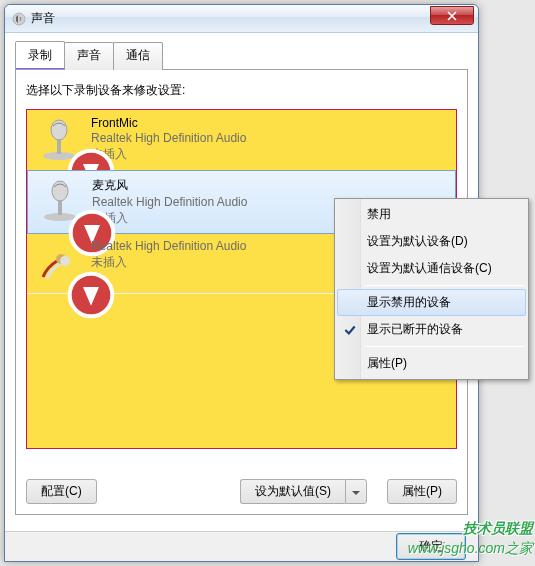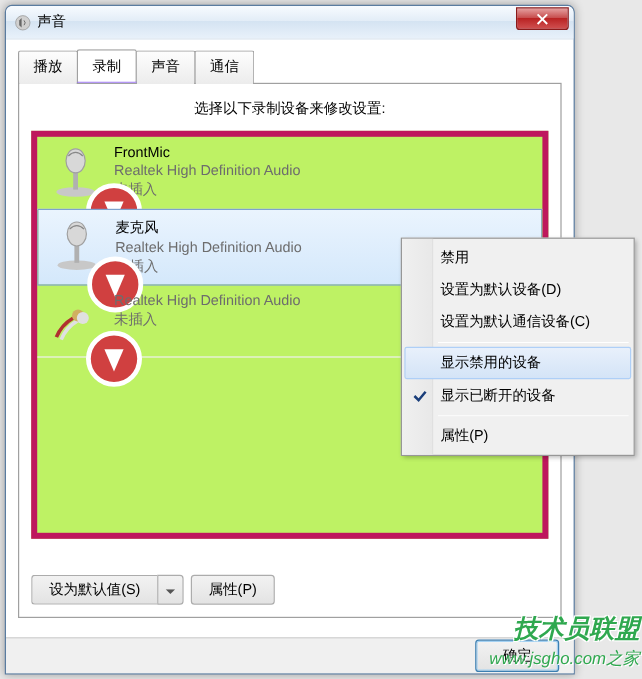--- a/index.html
+++ b/index.html
@@ -8,22 +8,22 @@
     .titlebar { height: 28px; background: linear-gradient(#f7fbff, #e3edf7 45%, #d4e3f2 46%, #e8f1fa); border-bottom: 1px solid #b8cde0; display: flex; align-items: center; padding-left: 6px; border-radius: 6px 6px 0 0; position: relative; }
     .titlebar-icon { width: 16px; height: 16px; margin-right: 4px; display: inline-flex; align-items: center; justify-content: center; }
     .titlebar-title { font-size: 12px; color: #000; }
     .close-btn { position: absolute; right: 4px; top: 1px; width: 44px; height: 19px; background: linear-gradient(#e5a0a0, #c84f4f 45%, #b82020 46%, #d05050); border: 1px solid #8b1a1a; border-radius: 0 0 3px 3px; display: flex; align-items: center; justify-content: center; cursor: pointer; }
     .close-btn svg { width: 10px; height: 10px; }
     .dialog-body { padding: 8px 10px; }
     .tab-strip { display: flex; border-bottom: 1px solid #a0a0a0; position: relative; }
     .tab { padding: 4px 12px; font-size: 12px; border: 1px solid #a0a0a0; border-bottom: none; background: linear-gradient(#fdfdfd, #ececec); margin-right: -1px; cursor: pointer; position: relative; top: 1px; border-radius: 2px 2px 0 0; }
     .tab.active { background: #fff; border-bottom: 1px solid #8b5cf6; top: 0; padding-top: 5px; z-index: 2; }
     .tab-content { border: 1px solid #a0a0a0; border-top: none; padding: 12px 10px; height: 445px; position: relative; }
-    .instruction { font-size: 12px; margin-bottom: 10px; text-align: center; }
-    .device-list { border: 5px solid #be185d; height: 340px; background: #bef264; overflow: auto; }
+    .instruction { font-size: 12px; margin-bottom: 10px; }
+    .device-list { border: 1px solid #be185d; height: 340px; background: #fde047; overflow: auto; }
     .device-item { display: flex; padding: 6px 8px; border-bottom: 1px solid #f0f0f0; position: relative; }
     .device-item.selected { background: linear-gradient(#eaf4fe, #d4e8fb); border: 1px solid #7da2ce; margin: -1px 0; }
     .device-icon { width: 48px; height: 48px; margin-right: 8px; position: relative; flex-shrink: 0; }
     .device-icon svg { width: 48px; height: 48px; }
     .status-overlay { position: absolute; bottom: -2px; right: -2px; width: 18px; height: 18px; }
     .device-info { flex: 1; }
     .device-name { font-size: 12px; color: #000; margin-bottom: 1px; }
     .device-desc { font-size: 12px; color: #6d6d6d; margin-bottom: 1px; }
     .device-status { font-size: 12px; color: #6d6d6d; }
     .bottom-buttons { position: absolute; bottom: 10px; left: 10px; right: 10px; display: flex; justify-content: space-between; }
@@ -34,21 +34,21 @@
     .btn-dropdown { border-radius: 0 3px 3px 0; padding: 3px 6px; }
     .dialog-footer { position: absolute; bottom: 0; left: 0; right: 0; height: 30px; background: #f0f0f0; border-top: 1px solid #d0d0d0; display: flex; align-items: center; justify-content: flex-end; gap: 8px; padding-right: 12px; }
     .footer-btn { font-size: 12px; padding: 4px 22px; border: 1px solid #707070; background: linear-gradient(#f2f2f2, #e3e3e3); border-radius: 3px; cursor: pointer; }
     .footer-btn.default { border: 1px solid #3c7fb1; box-shadow: inset 0 0 0 1px #a4d1f2; }
     .context-menu { position: absolute; left: 334px; top: 198px; width: 195px; background: #f0f0f0; border: 1px solid #979797; box-shadow: 2px 2px 4px rgba(0,0,0,0.3); padding: 2px; z-index: 100; }
     .menu-item { font-size: 12px; padding: 5px 8px 5px 30px; cursor: pointer; position: relative; }
     .menu-item.highlighted { background: linear-gradient(#e8f0fb, #d4e4f7); border: 1px solid #aecff7; border-radius: 2px; padding: 4px 7px 4px 29px; }
     .menu-separator { height: 1px; background: #e0e0e0; margin: 3px 2px 3px 28px; border-bottom: 1px solid #fff; }
     .menu-gutter { position: absolute; left: 0; top: 0; bottom: 0; width: 26px; background: linear-gradient(to right, #f0f0f0, #e8e8e8); border-right: 1px solid #e0e0e0; }
     .menu-check { position: absolute; left: 6px; top: 50%; transform: translateY(-50%); width: 14px; height: 14px; display: flex; align-items: center; justify-content: center; }
-    .watermark1 { position: absolute; right: 2px; bottom: 28px; font-size: 21px; font-weight: bold; font-style: italic; color: #2fa84f; text-shadow: 1px 1px 0 #fff, -1px -1px 0 #fff, 1px -1px 0 #fff, -1px 1px 0 #fff; z-index: 200; }
+    .watermark1 { position: absolute; right: 2px; bottom: 28px; font-size: 14px; font-weight: bold; font-style: italic; color: #2fa84f; text-shadow: 1px 1px 0 #fff, -1px -1px 0 #fff, 1px -1px 0 #fff, -1px 1px 0 #fff; z-index: 200; }
     .watermark2 { position: absolute; right: 2px; bottom: 8px; font-size: 14px; color: #2fa84f; font-style: italic; z-index: 200; text-shadow: 1px 1px 0 #fff; margin-top: 17px; }
   </style>
 </head>
 <body>
 
 <div class="window">
   <div class="titlebar">
     <span class="titlebar-icon">
       <svg viewBox="0 0 16 16">
           <circle cx="8" cy="8" r="6" fill="#d0d0d0" stroke="#888" stroke-width="0.5"></circle>
@@ -59,21 +59,20 @@
     <span class="titlebar-title">声音</span>
     <div class="close-btn">
       <svg viewBox="0 0 10 10">
           <path d="M1 1 L9 9 M9 1 L1 9" stroke="#fff" stroke-width="1.6"></path>
         </svg>
     </div>
   </div>
 
   <div class="dialog-body">
     <div class="tab-strip">
-      <div class="tab">播放</div>
       <div class="tab active">录制</div>
       <div class="tab">声音</div>
       <div class="tab">通信</div>
     </div>
 
     <div class="tab-content">
       <div class="instruction">选择以下录制设备来修改设置:</div>
 
       <div class="device-list">
         <div class="device-item">
@@ -130,21 +129,22 @@
                 </svg></div>
           </div>
           <div class="device-info">
             <div class="device-desc">Realtek High Definition Audio</div>
             <div class="device-status">未插入</div>
           </div>
         </div>
       </div>
 
       <div class="bottom-buttons">
-        <div style="display:flex; gap:6px;">
+        <button class="btn">配置(C)</button>
+        <div style="display:flex; gap:20px;">
           <div class="btn-group">
             <button class="btn btn-split">设为默认值(S)</button>
             <button class="btn btn-dropdown">
               <svg width="8" height="5" viewBox="0 0 8 5">
                   <path d="M0 0 L4 4 L8 0 Z" fill="#555"></path>
                 </svg>
             </button>
           </div>
           <button class="btn">属性(P)</button>
         </div>

